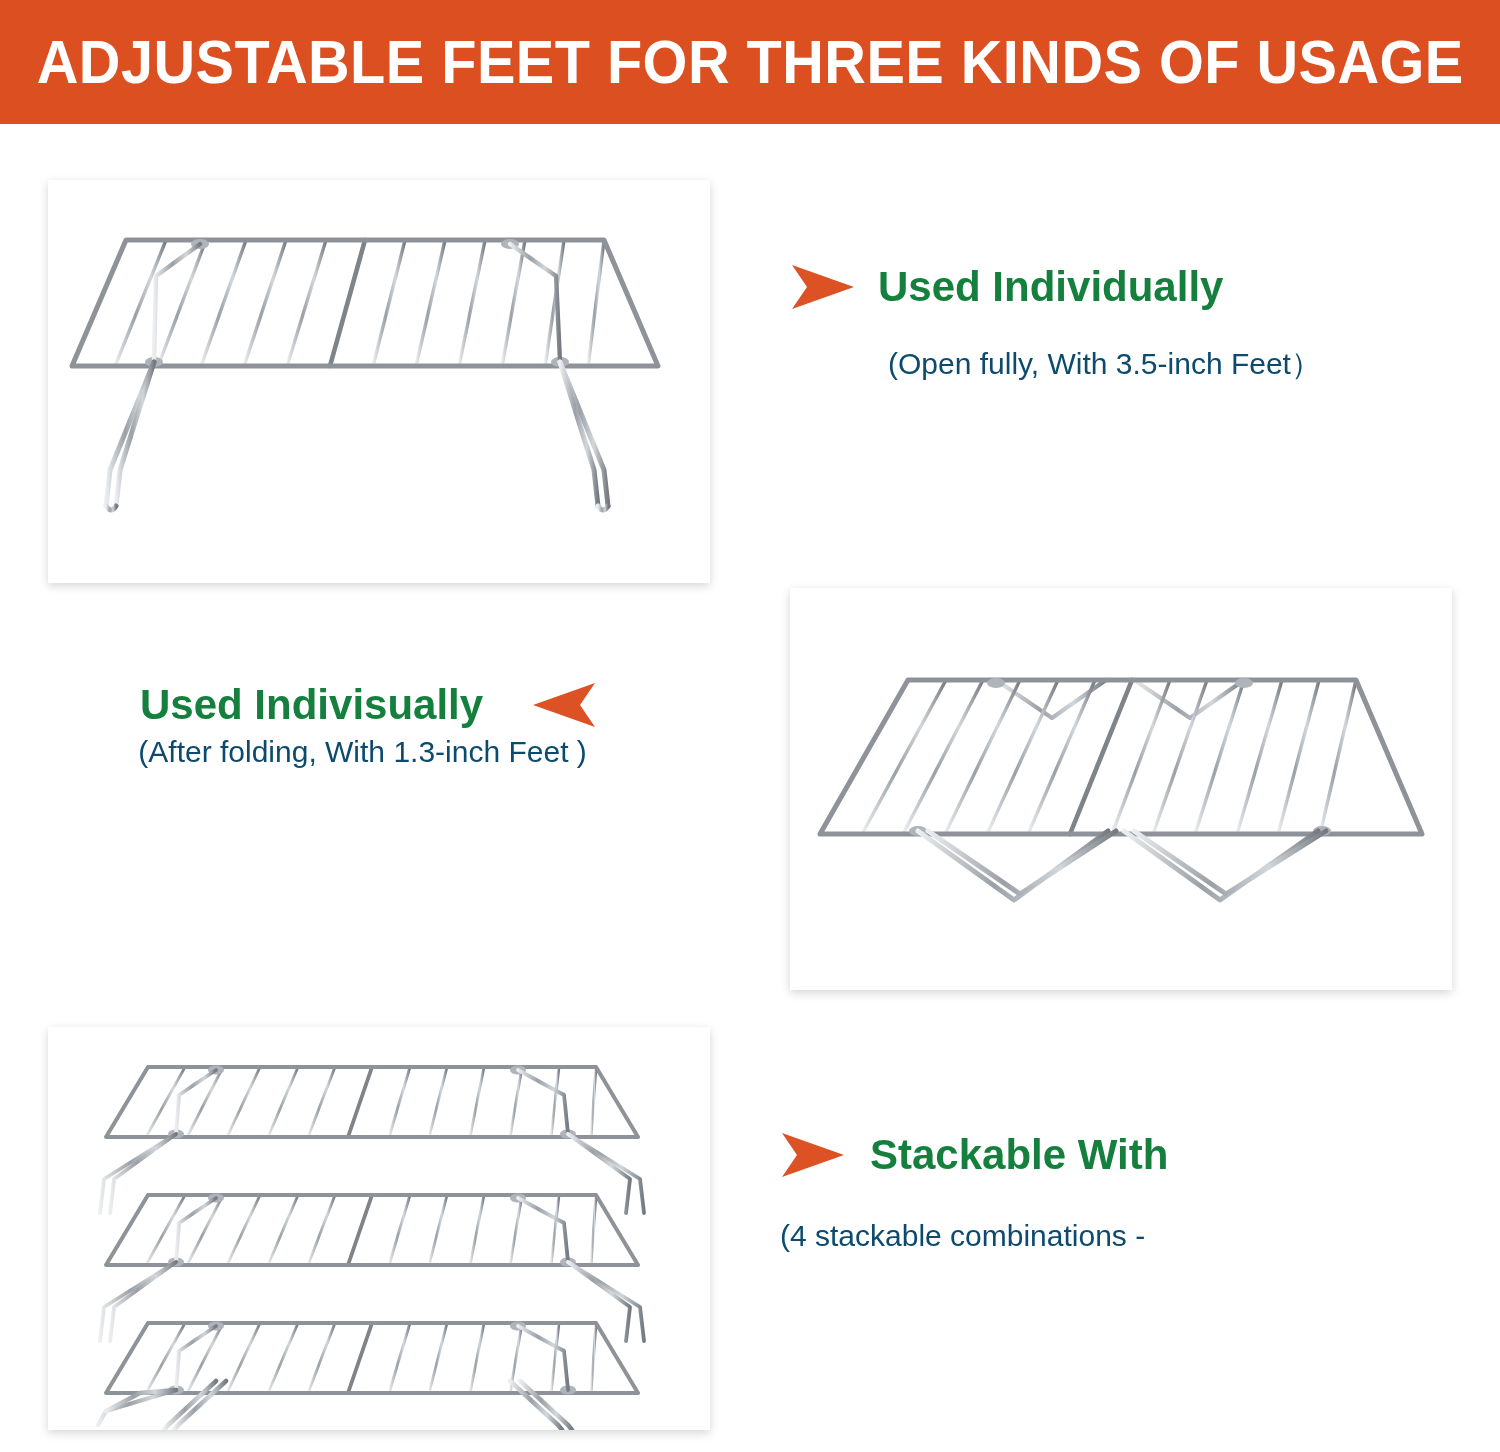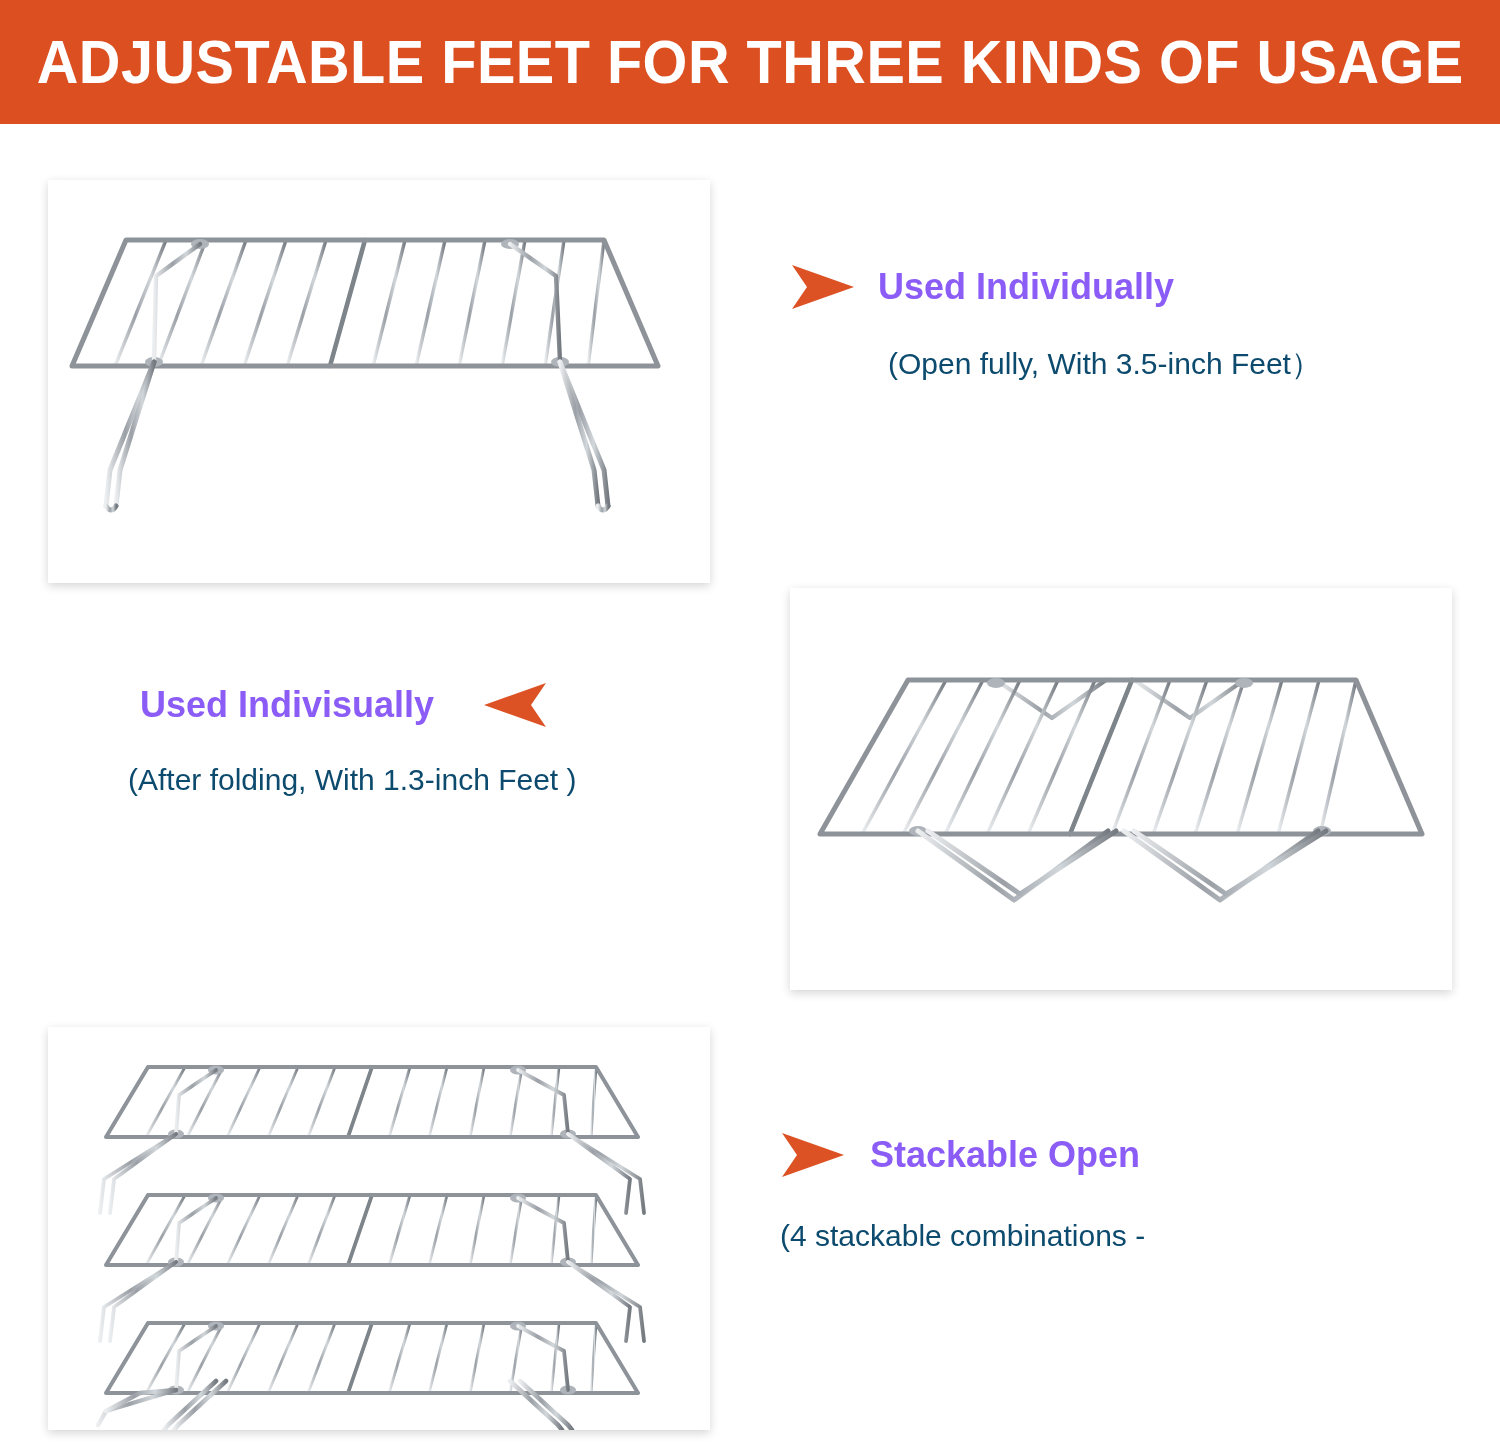--- a/index.html
+++ b/index.html
@@ -43,43 +43,43 @@
   #photo-1{left:48px;top:180px;width:662px;height:403px;}
   #photo-2{left:790px;top:588px;width:662px;height:402px;}
   #photo-3{left:48px;top:1027px;width:662px;height:403px;}
 
   
   .textblock{position:absolute;}
   .heading-row{display:flex;align-items:center;}
   .arrow{flex:0 0 auto;width:66px;height:50px;}
   .arrow svg{display:block;width:100%;height:100%;}
   .heading{
-    color:#8b5cf6;
+    color:#15803d;
     font-family:"Liberation Sans", sans-serif;
     font-weight:bold;
-    font-size:36px;
+    font-size:42px;
     line-height:1.04;
     white-space:nowrap;
   }
   .subline{
     color:#0c4a6e;
     font-family:"Liberation Sans", sans-serif;
     font-size:30px;
     line-height:1.45;
     white-space:nowrap;
   }
 
   #block-1{left:790px;top:262px;}
   #block-1 .heading{margin-left:22px;}
   #block-1 .sub-wrap{margin-top:30px;margin-left:98px;}
 
   #block-2{left:140px;top:680px;}
   #block-2 .heading-row{justify-content:flex-start;gap:20px;}
   #block-2 .arrow{margin-left:28px;}
-  #block-2 .sub-wrap{margin-top:28px;margin-left:-12px;}
+  #block-2 .sub-wrap{margin-left:-12px;text-align:center;}
 
   #block-3{left:780px;top:1130px;}
   #block-3 .heading{margin-left:24px;}
   #block-3 .sub-wrap{margin-top:34px;}
 </style>
 </head>
 <body>
 
 <div class="page">
 
@@ -424,20 +424,20 @@
     </svg>
   </div>
 
   <div class="textblock" id="block-3">
     <div class="heading-row">
       <span class="arrow">
         <svg viewBox="0 0 66 50" aria-hidden="true">
           <path d="M2 3 L64 25 L2 47 L17 25 Z" fill="#dc5224"></path>
         </svg>
       </span>
-      <span class="heading">Stackable Open</span>
+      <span class="heading">Stackable With</span>
     </div>
     <div class="sub-wrap">
       <div class="subline">(4 stackable combinations -</div>
     </div>
   </div>
 
 </div>
 
 </body></html>

